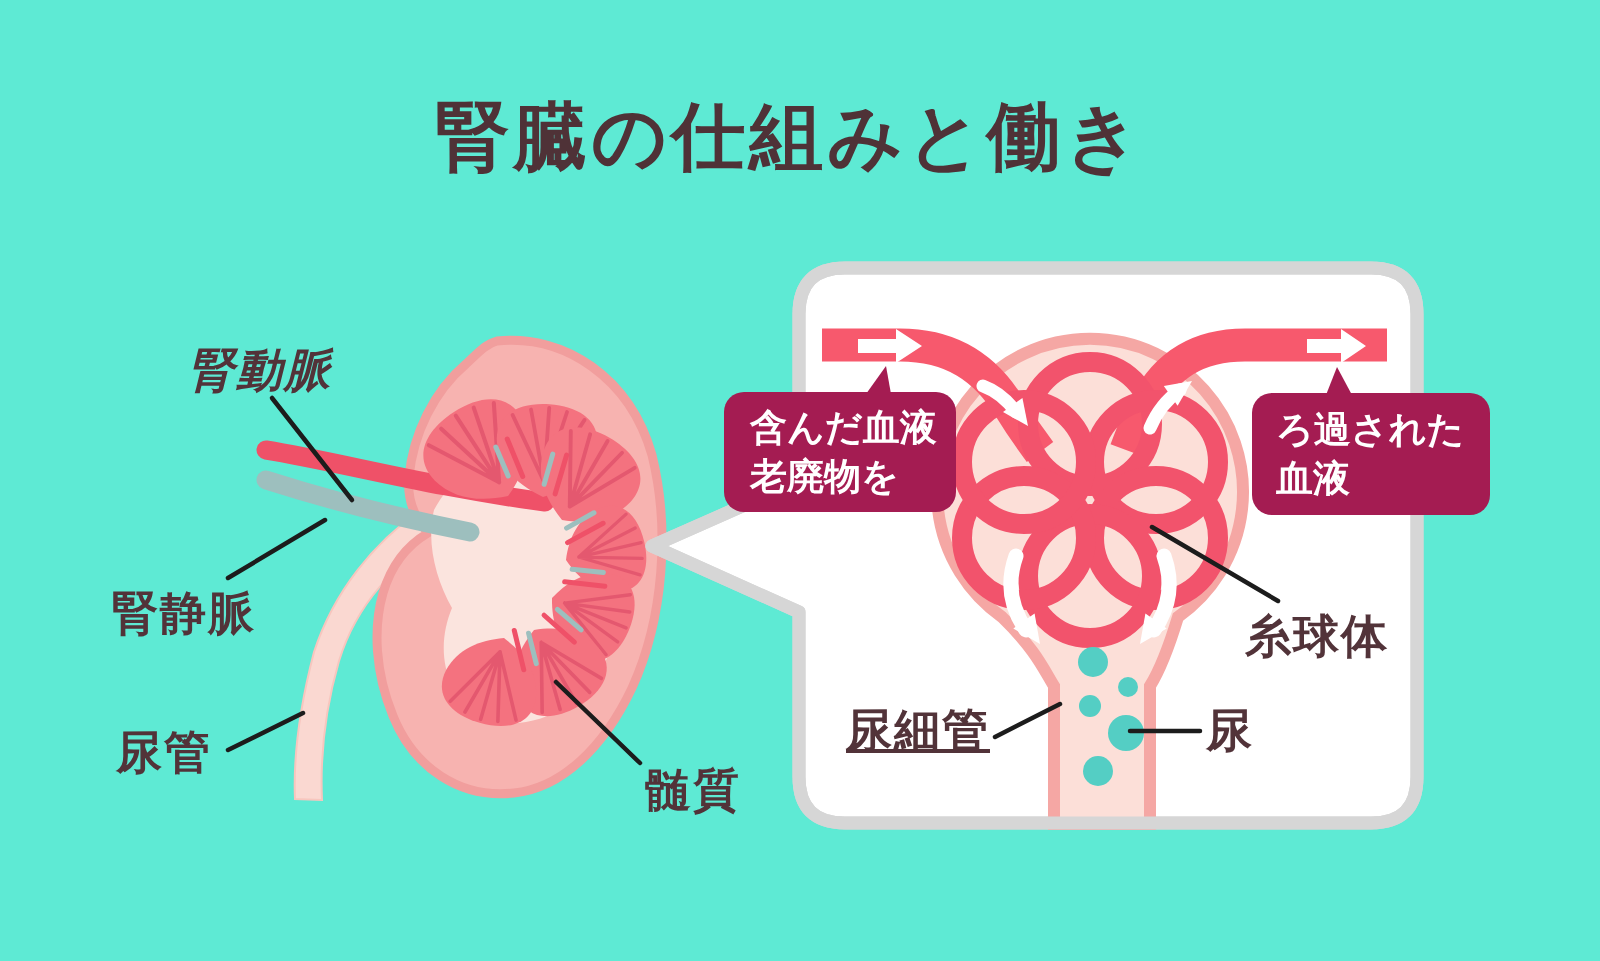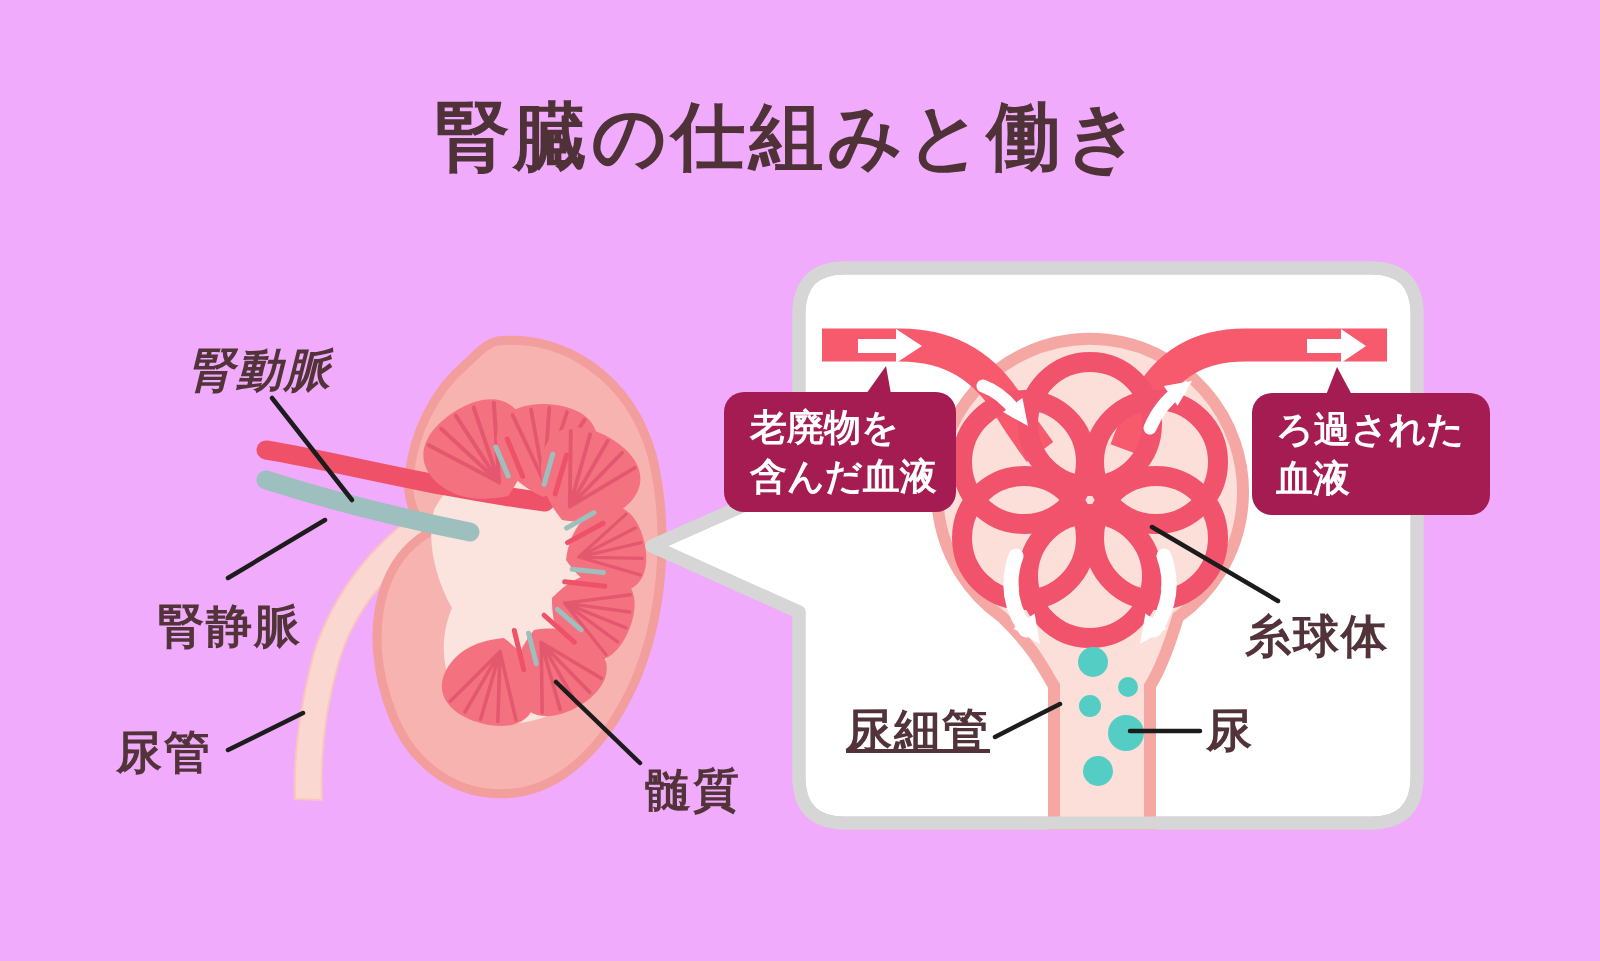--- a/index.html
+++ b/index.html
@@ -1,30 +1,30 @@
 <!DOCTYPE html>
 <html><head>
 <meta charset="utf-8">
 <style>
   html,body{margin:0;padding:0;background:#ffffff;}
   #stage{
-    position:relative;width:1600px;height:961px;background:#f0abfc;overflow:hidden;
+    position:relative;width:1600px;height:961px;background:#5eead4;overflow:hidden;
     font-family:"DejaVu Sans","Liberation Sans",sans-serif;
   }
   #artwork{position:absolute;left:0;top:0;width:1600px;height:961px;}
   .page-title{
     position:absolute;left:0;top:88px;width:1580px;text-align:center;
     font-size:74px;font-weight:bold;color:#4F3237;letter-spacing:4px;
   }
   .part-label{
     position:absolute;font-size:46px;font-weight:bold;color:#523339;white-space:nowrap;
     letter-spacing:2px;
   }
   .lbl-renal-artery{left:188px;top:340px;font-style:italic;}
-  .lbl-renal-vein{left:112px;top:596px;margin-left:46px;}
+  .lbl-renal-vein{left:112px;top:583px;}
   .lbl-ureter{left:116px;top:722px;}
   .lbl-medulla{left:645px;top:760px;}
   .lbl-glomerulus{left:1245px;top:606px;}
   .lbl-tubule{left:846px;top:700px;text-decoration:underline;}
   .lbl-urine{left:1206px;top:700px;}
   .badge{
     position:absolute;background:#A41C52;border-radius:20px;color:#ffffff;
     font-size:37px;font-weight:bold;line-height:49px;box-sizing:border-box;
   }
   .badge-left{left:724px;top:392px;width:232px;height:120px;padding:11px 0 0 26px;}
@@ -155,22 +155,22 @@
   <div class="part-label lbl-renal-artery">腎動脈</div>
   <div class="part-label lbl-renal-vein">腎静脈</div>
   <div class="part-label lbl-ureter">尿管</div>
   <div class="part-label lbl-medulla">髄質</div>
   <div class="part-label lbl-glomerulus">糸球体</div>
   <div class="part-label lbl-tubule">尿細管</div>
   <div class="part-label lbl-urine">尿</div>
 
   <div class="badge badge-left">
     <div class="badge-tail tail-left"></div>
+    <div>含んだ血液</div>
     <div>老廃物を</div>
-    <div>含んだ血液</div>
   </div>
 
   <div class="badge badge-right">
     <div class="badge-tail tail-right"></div>
     <div>ろ過された</div>
     <div>血液</div>
   </div>
 
 </div>
 

